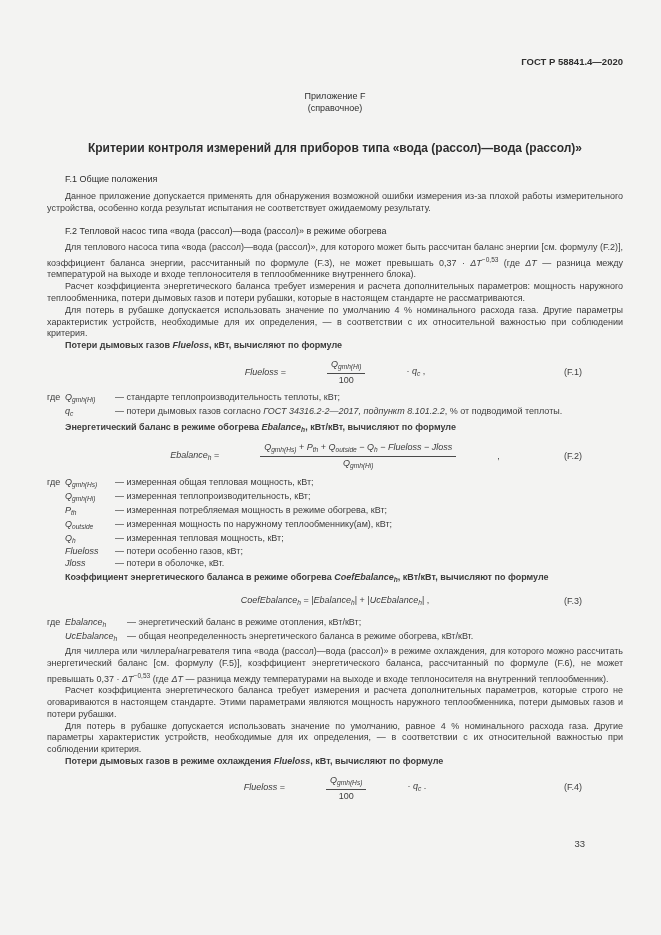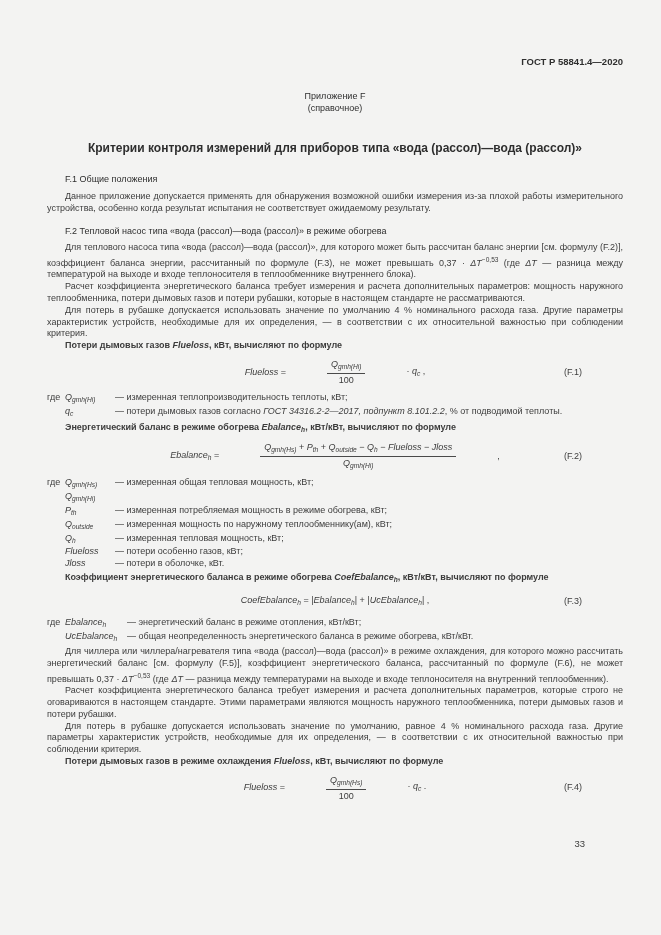--- a/index.html
+++ b/index.html
@@ -72,21 +72,21 @@
         </span>
         <span><span> · </span><span class="it">q</span><span class="sb it">c</span><span> ,</span></span>
       </span>
       <span class="f-label">(F.1)</span>
     </div>
 
     <div class="where">
       <div class="where-row">
         <span class="where-pre">где</span>
         <span class="where-term"><span class="it">Q</span><span class="sb it">gmh(Hi)</span></span>
-        <span class="where-desc"><span>— измеренная теплопроизводительность теплоты, кВт;</span></span>
+        <span class="where-desc"><span>— стандарте теплопроизводительность теплоты, кВт;</span></span>
       </div>
       <div class="where-row">
         <span class="where-pre"></span>
         <span class="where-term"><span class="it">q</span><span class="sb it">c</span></span>
         <span class="where-desc"><span>— потери дымовых газов согласно </span><span class="it">ГОСТ 34316.2-2—2017, подпункт 8.101.2.2</span><span>, % от подводимой теплоты.</span></span>
       </div>
     </div>
 
     <p class="lead"><span>Энергетический баланс в режиме обогрева </span><span class="it">Ebalance</span><span class="sb it">h</span><span>, кВт/кВт, вычисляют по формуле</span></p>
 
@@ -104,20 +104,21 @@
 
     <div class="where">
       <div class="where-row">
         <span class="where-pre">где</span>
         <span class="where-term"><span class="it">Q</span><span class="sb it">gmh(Hs)</span></span>
         <span class="where-desc"><span>— измеренная общая тепловая мощность, кВт;</span></span>
       </div>
       <div class="where-row">
         <span class="where-pre"></span>
         <span class="where-term"><span class="it">Q</span><span class="sb it">gmh(Hi)</span></span>
+        <span class="where-desc"><span>— измеренная теплопроизводительность, кВт;</span></span>
       </div>
       <div class="where-row">
         <span class="where-pre"></span>
         <span class="where-term"><span class="it">P</span><span class="sb it">th</span></span>
         <span class="where-desc"><span>— измеренная потребляемая мощность в режиме обогрева, кВт;</span></span>
       </div>
       <div class="where-row">
         <span class="where-pre"></span>
         <span class="where-term"><span class="it">Q</span><span class="sb it">outside</span></span>
         <span class="where-desc"><span>— измеренная мощность по наружному теплообменнику(ам), кВт;</span></span>

